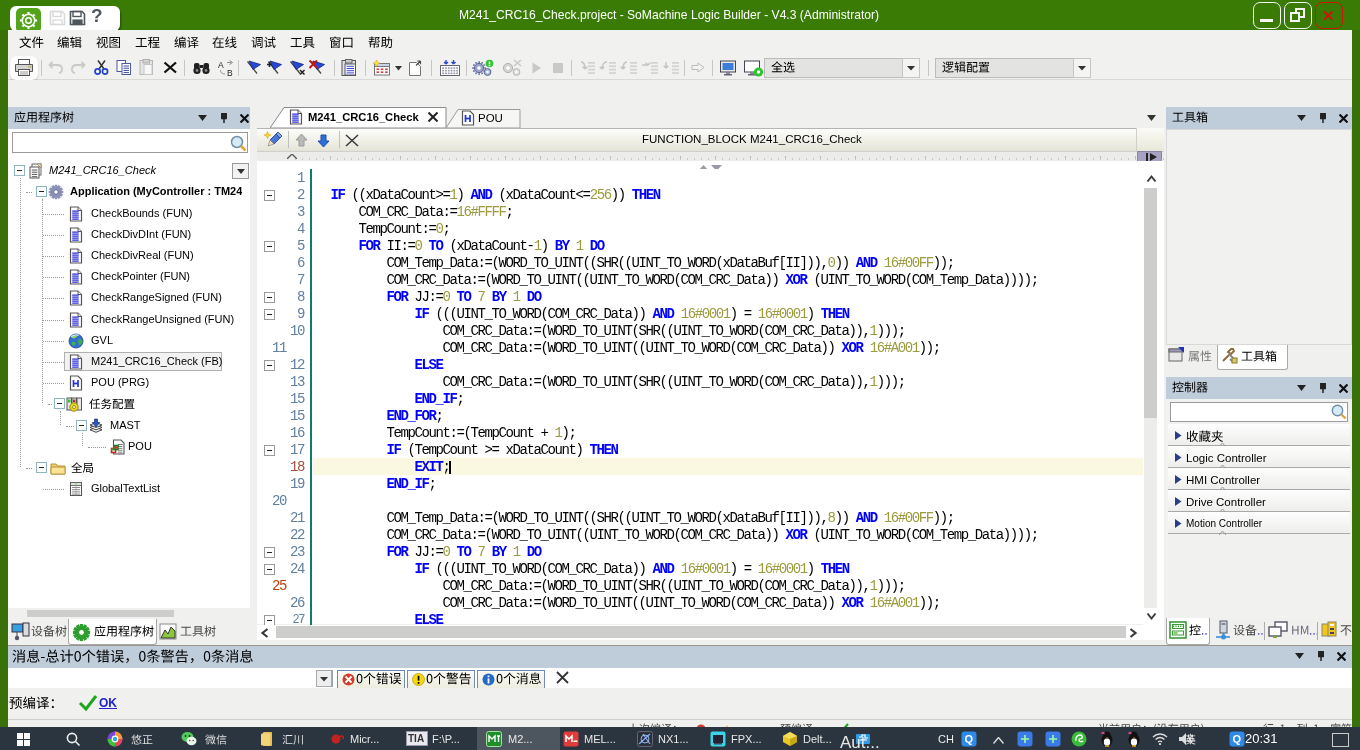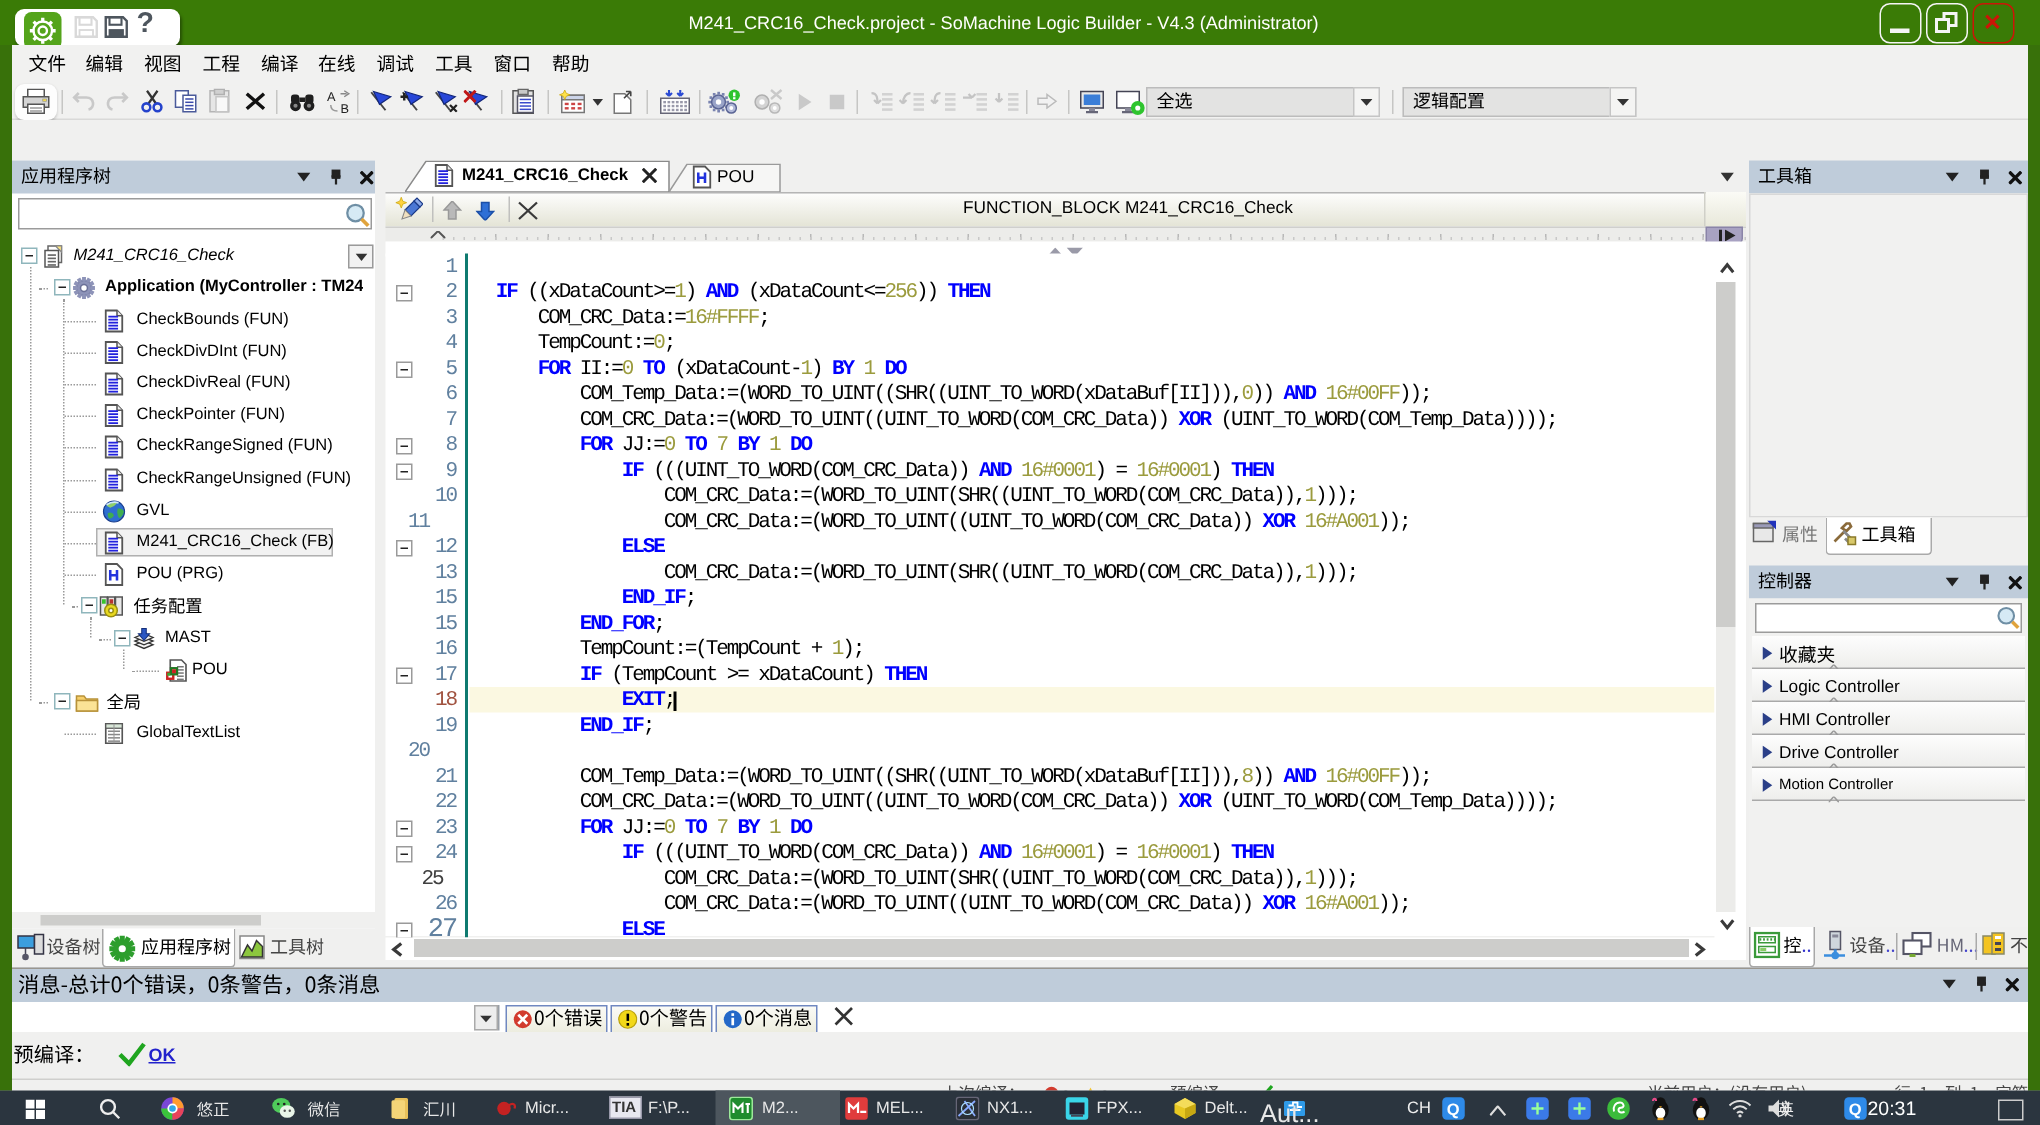--- a/index.html
+++ b/index.html
@@ -896,23 +896,23 @@
 <div class="mono" style="position:absolute;left:272px;top:408px;white-space:pre;font-size:14px;letter-spacing:-1.4px;color:#60809f;width:32px;text-align:right;line-height:17px">15</div>
 <div class="mono" style="position:absolute;left:272px;top:425px;white-space:pre;font-size:14px;letter-spacing:-1.4px;color:#60809f;width:32px;text-align:right;line-height:17px">16</div>
 <div class="mono" style="position:absolute;left:272px;top:442px;white-space:pre;font-size:14px;letter-spacing:-1.4px;color:#60809f;width:32px;text-align:right;line-height:17px">17</div>
 <div class="mono" style="position:absolute;left:272px;top:459px;white-space:pre;font-size:14px;letter-spacing:-1.4px;color:#a0523f;width:32px;text-align:right;line-height:17px">18</div>
 <div class="mono" style="position:absolute;left:272px;top:476px;white-space:pre;font-size:14px;letter-spacing:-1.4px;color:#60809f;width:32px;text-align:right;line-height:17px">19</div>
 <div class="mono" style="position:absolute;left:272px;top:493px;white-space:pre;font-size:14px;letter-spacing:-1.4px;color:#60809f;width:32px;text-align:left;line-height:17px">20</div>
 <div class="mono" style="position:absolute;left:272px;top:510px;white-space:pre;font-size:14px;letter-spacing:-1.4px;color:#60809f;width:32px;text-align:right;line-height:17px">21</div>
 <div class="mono" style="position:absolute;left:272px;top:527px;white-space:pre;font-size:14px;letter-spacing:-1.4px;color:#60809f;width:32px;text-align:right;line-height:17px">22</div>
 <div class="mono" style="position:absolute;left:272px;top:544px;white-space:pre;font-size:14px;letter-spacing:-1.4px;color:#60809f;width:32px;text-align:right;line-height:17px">23</div>
 <div class="mono" style="position:absolute;left:272px;top:561px;white-space:pre;font-size:14px;letter-spacing:-1.4px;color:#60809f;width:32px;text-align:right;line-height:17px">24</div>
-<div class="mono" style="position:absolute;left:272px;top:578px;white-space:pre;font-size:14px;letter-spacing:-1.4px;color:#404040;width:32px;text-align:center;line-height:17px">25</div>
+<div class="mono" style="position:absolute;left:272px;top:578px;white-space:pre;font-size:14px;letter-spacing:-1.4px;color:#c2410c;width:32px;text-align:left;line-height:17px">25</div>
 <div class="mono" style="position:absolute;left:272px;top:595px;white-space:pre;font-size:14px;letter-spacing:-1.4px;color:#60809f;width:32px;text-align:right;line-height:17px">26</div>
-<div class="mono" style="position:absolute;left:272px;top:612px;white-space:pre;font-size:18px;letter-spacing:-1.4px;color:#60809f;width:32px;text-align:right;line-height:17px">27</div>
+<div class="mono" style="position:absolute;left:272px;top:612px;white-space:pre;font-size:12px;letter-spacing:-1.4px;color:#60809f;width:32px;text-align:right;line-height:17px">27</div>
 <div style="position:absolute;left:264px;top:190px;width:11px;height:11px;background:#fff;border:1px solid #9a9a9a">
     <div style="position:absolute;left:2px;top:4px;width:5px;height:1.4px;background:#222"></div>
   </div>
 <div style="position:absolute;left:264px;top:241px;width:11px;height:11px;background:#fff;border:1px solid #9a9a9a">
     <div style="position:absolute;left:2px;top:4px;width:5px;height:1.4px;background:#222"></div>
   </div>
 <div style="position:absolute;left:264px;top:292px;width:11px;height:11px;background:#fff;border:1px solid #9a9a9a">
     <div style="position:absolute;left:2px;top:4px;width:5px;height:1.4px;background:#222"></div>
   </div>
 <div style="position:absolute;left:264px;top:309px;width:11px;height:11px;background:#fff;border:1px solid #9a9a9a">

